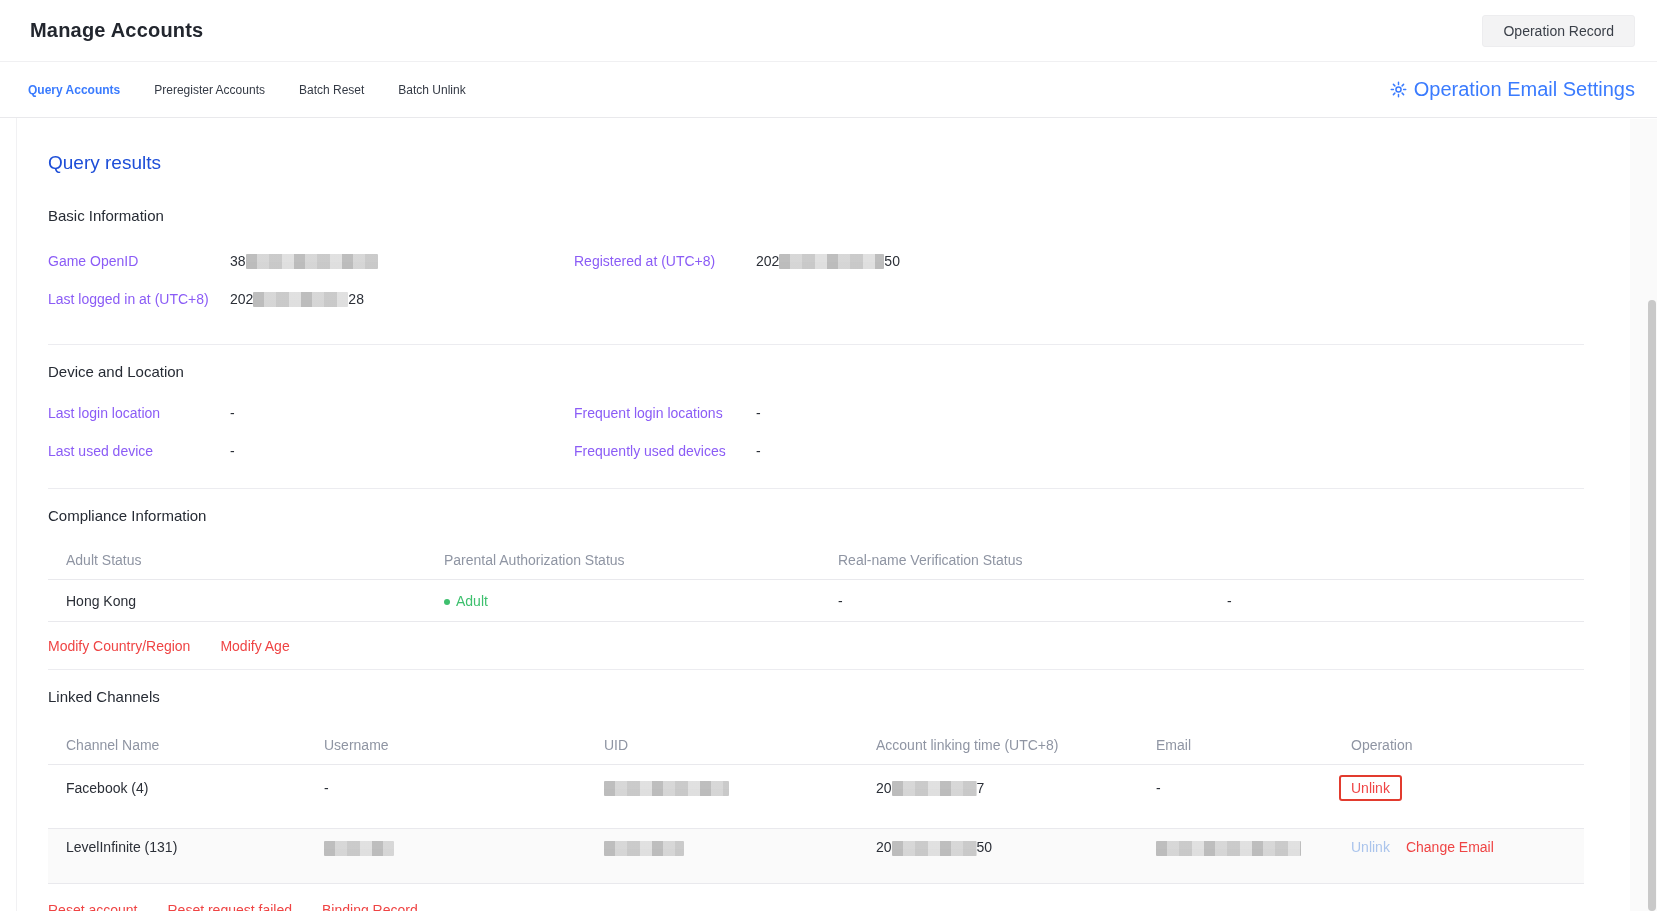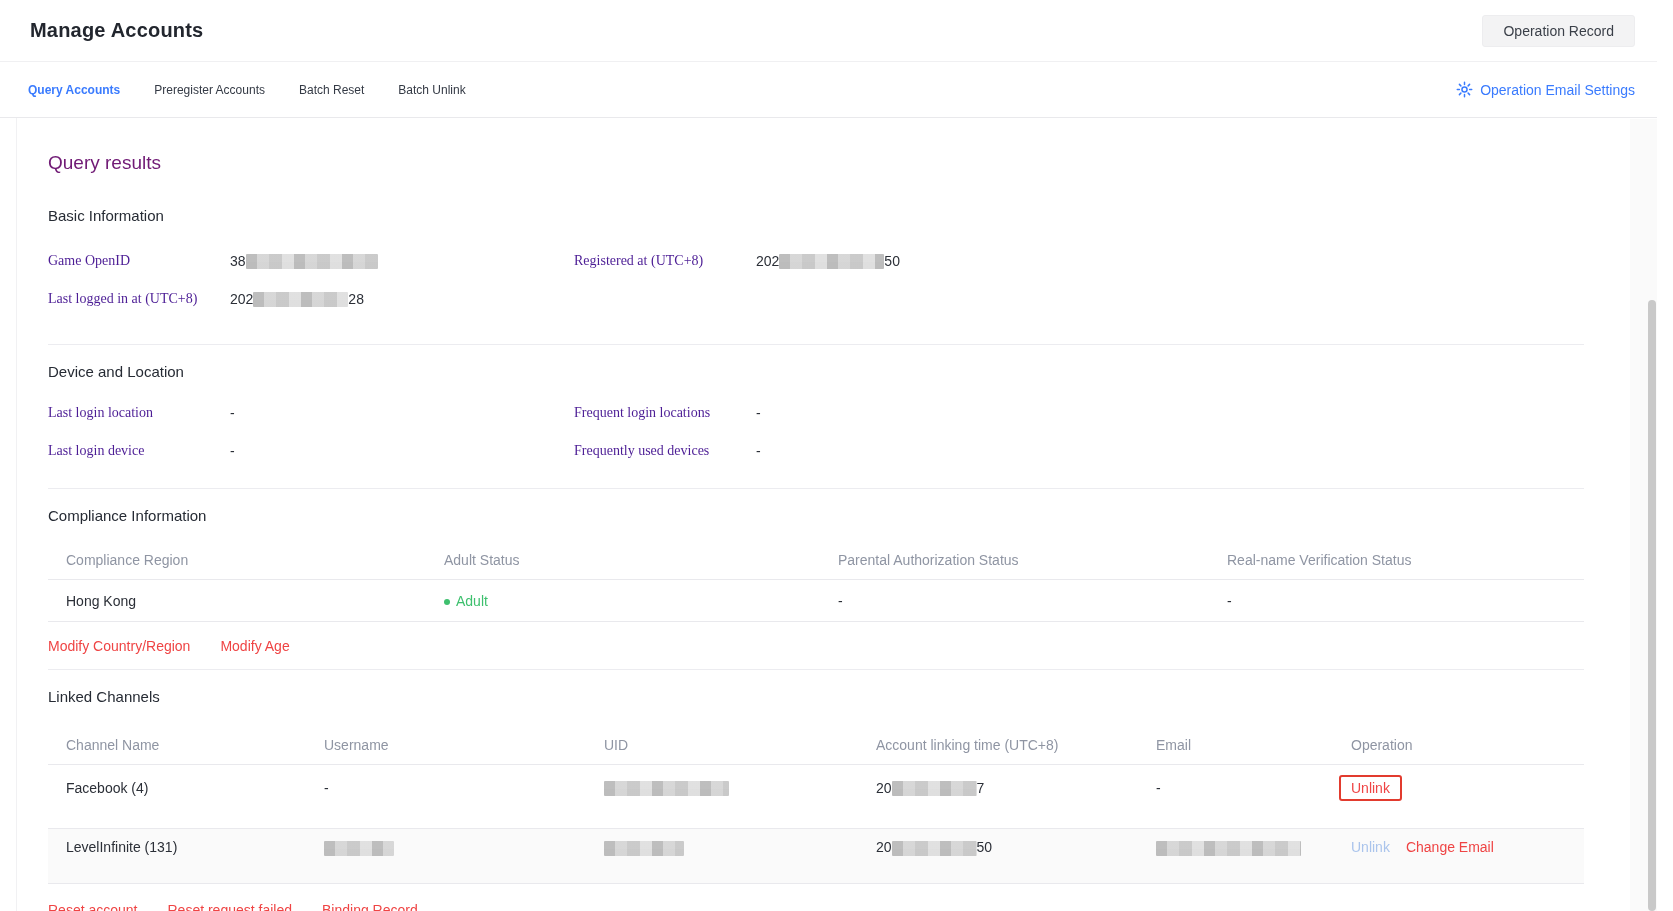--- a/index.html
+++ b/index.html
@@ -14,32 +14,32 @@
   .page-title { font-size:20px; font-weight:700; color:#22262e; letter-spacing:.2px; }
   .op-record-btn { height:32px; padding:0 20px; background:#f3f3f4; border:1px solid #ededef;
             border-radius:3px; font-size:14px; color:#3a3f48; cursor:pointer; font-family:inherit; }
 
   
   .tabbar { position:relative; height:56px; display:flex; align-items:center;
             padding:0 22px 0 28px; border-bottom:1px solid #e9e9ec; background:#fff; }
   .tab { font-size:12px; color:#343a45; margin-right:34px; cursor:pointer; }
   .tab.active { color:#3a7bfe; font-weight:700; }
   .email-settings { margin-left:auto; display:flex; align-items:center; gap:7px;
-            color:#3a7bfe; font-size:14px; cursor:pointer; }
+            color:#3a7bfe; font-size:20px; cursor:pointer; }
 
   
   .card { position:relative; margin:0 50px 0 25px; padding:34px 23px 0 23px; background:#fff; }
-  .h-query { font-size:19px; color:#701a75; font-weight:400; }
+  .h-query { font-size:19px; color:#1d4ed8; font-weight:400; }
   .section-h { font-size:15px; color:#262b34; font-weight:400; }
   .divider { border:none; border-top:1px solid #ececf0; height:0; }
 
   
   .fgrid { display:grid; grid-template-columns:526px 1fr; row-gap:16px; }
   .field { display:flex; align-items:center; line-height:22px; }
-  .flabel { width:182px; flex:0 0 182px; color:#4c1d95;font-family:Liberation Serif, serif; }
+  .flabel { width:182px; flex:0 0 182px; color:#8b5cf6; }
   .fvalue { color:#2b2f37; display:flex; align-items:center; gap:0;justify-content:flex-end; }
 
   
   .redact { display:inline-block; height:15px; vertical-align:middle; border-radius:1px;
      background-image:
         repeating-linear-gradient(90deg, rgba(185,185,185,.85) 0 11px, rgba(215,215,215,.85) 11px 23px, rgba(200,200,200,.85) 23px 36px, rgba(226,226,226,.85) 36px 48px),
         repeating-linear-gradient(0deg, #cdcdcd 0 7px, #dadada 7px 15px); }
   .w132{width:132px} .w105{width:105px} .w95{width:95px} .w125{width:125px}
   .w85{width:85px} .w70{width:70px} .w80{width:80px} .w145{width:145px}
 
@@ -148,35 +148,34 @@
     <div class="fgrid mt-fields2">
       <div class="field">
         <span class="flabel">Last login location</span>
         <span class="fvalue">-</span>
       </div>
       <div class="field">
         <span class="flabel">Frequent login locations</span>
         <span class="fvalue">-</span>
       </div>
       <div class="field">
-        <span class="flabel">Last login device</span>
+        <span class="flabel">Last used device</span>
         <span class="fvalue">-</span>
       </div>
       <div class="field">
         <span class="flabel">Frequently used devices</span>
         <span class="fvalue">-</span>
       </div>
     </div>
 
     <hr class="divider mt-div2">
 
     <div class="section-h mt-sec">Compliance Information</div>
     <div class="tbl mt-comp-tbl">
       <div class="trow comp-cols thead">
-        <div>Compliance Region</div>
         <div>Adult Status</div>
         <div>Parental Authorization Status</div>
         <div>Real-name Verification Status</div>
       </div>
       <div class="trow comp-cols tdata comp-data">
         <div>Hong Kong</div>
         <div><span class="dot"></span><span class="green">Adult</span></div>
         <div>-</div>
         <div>-</div>
       </div>

